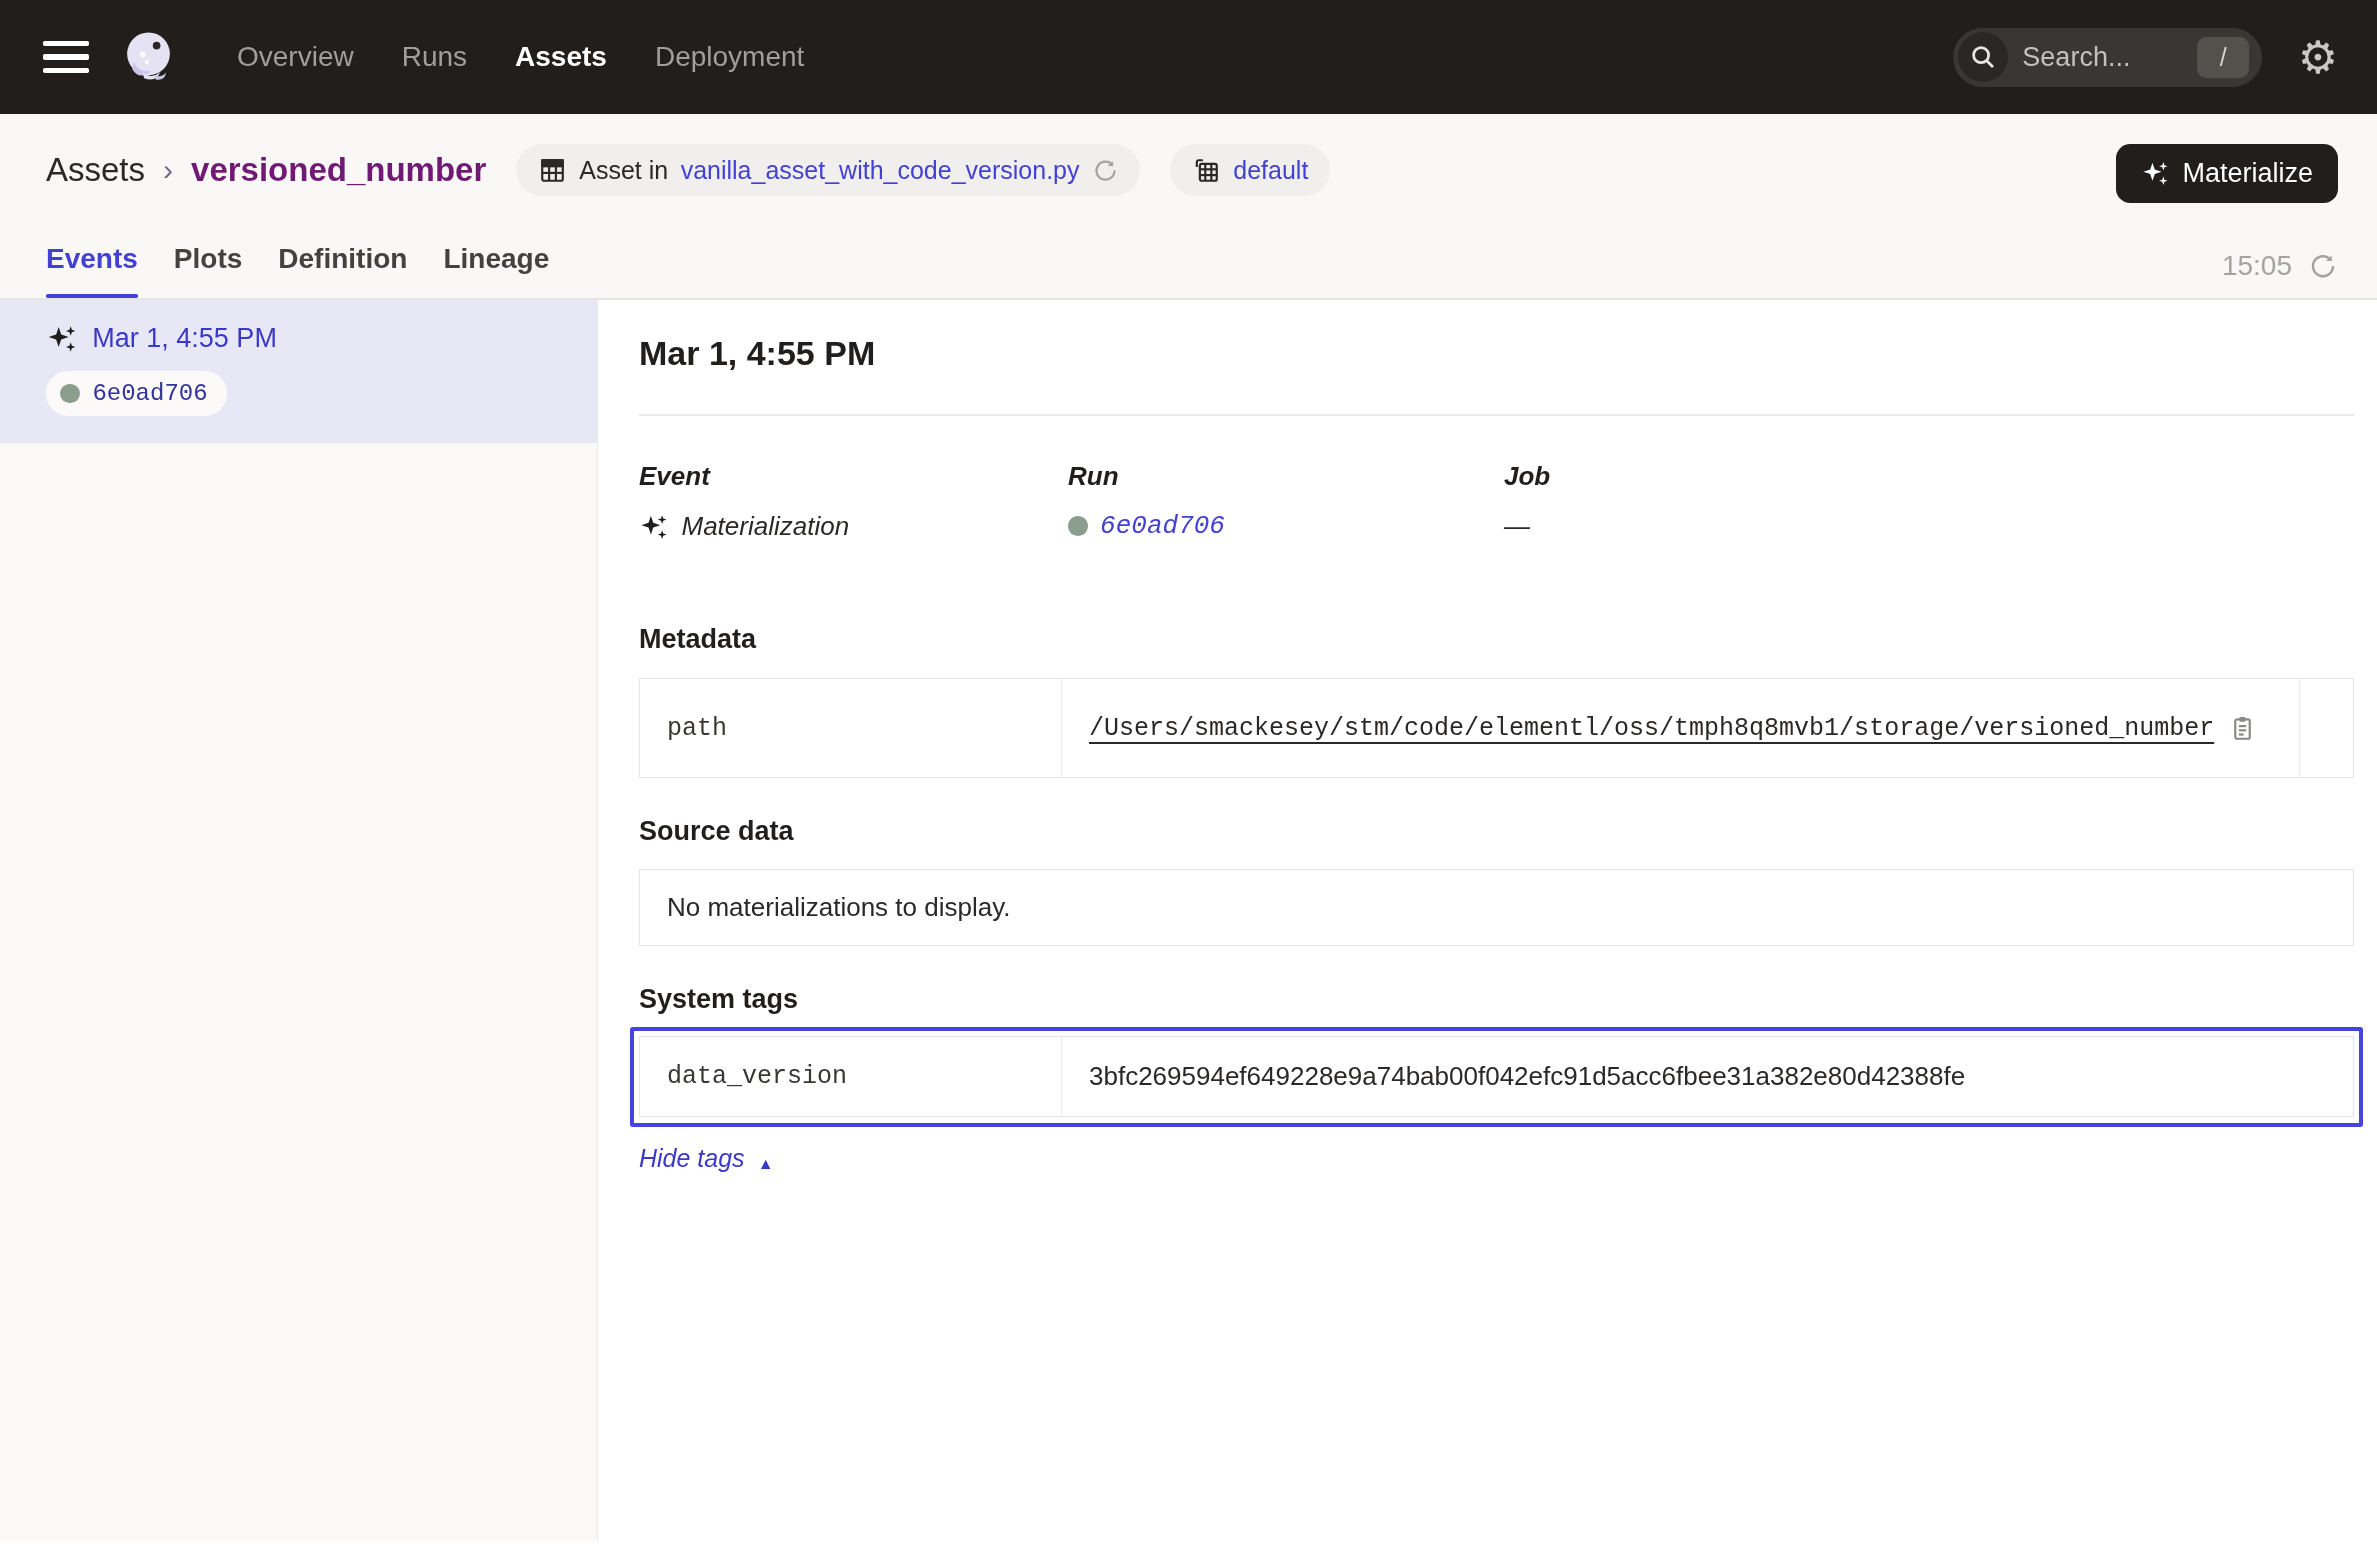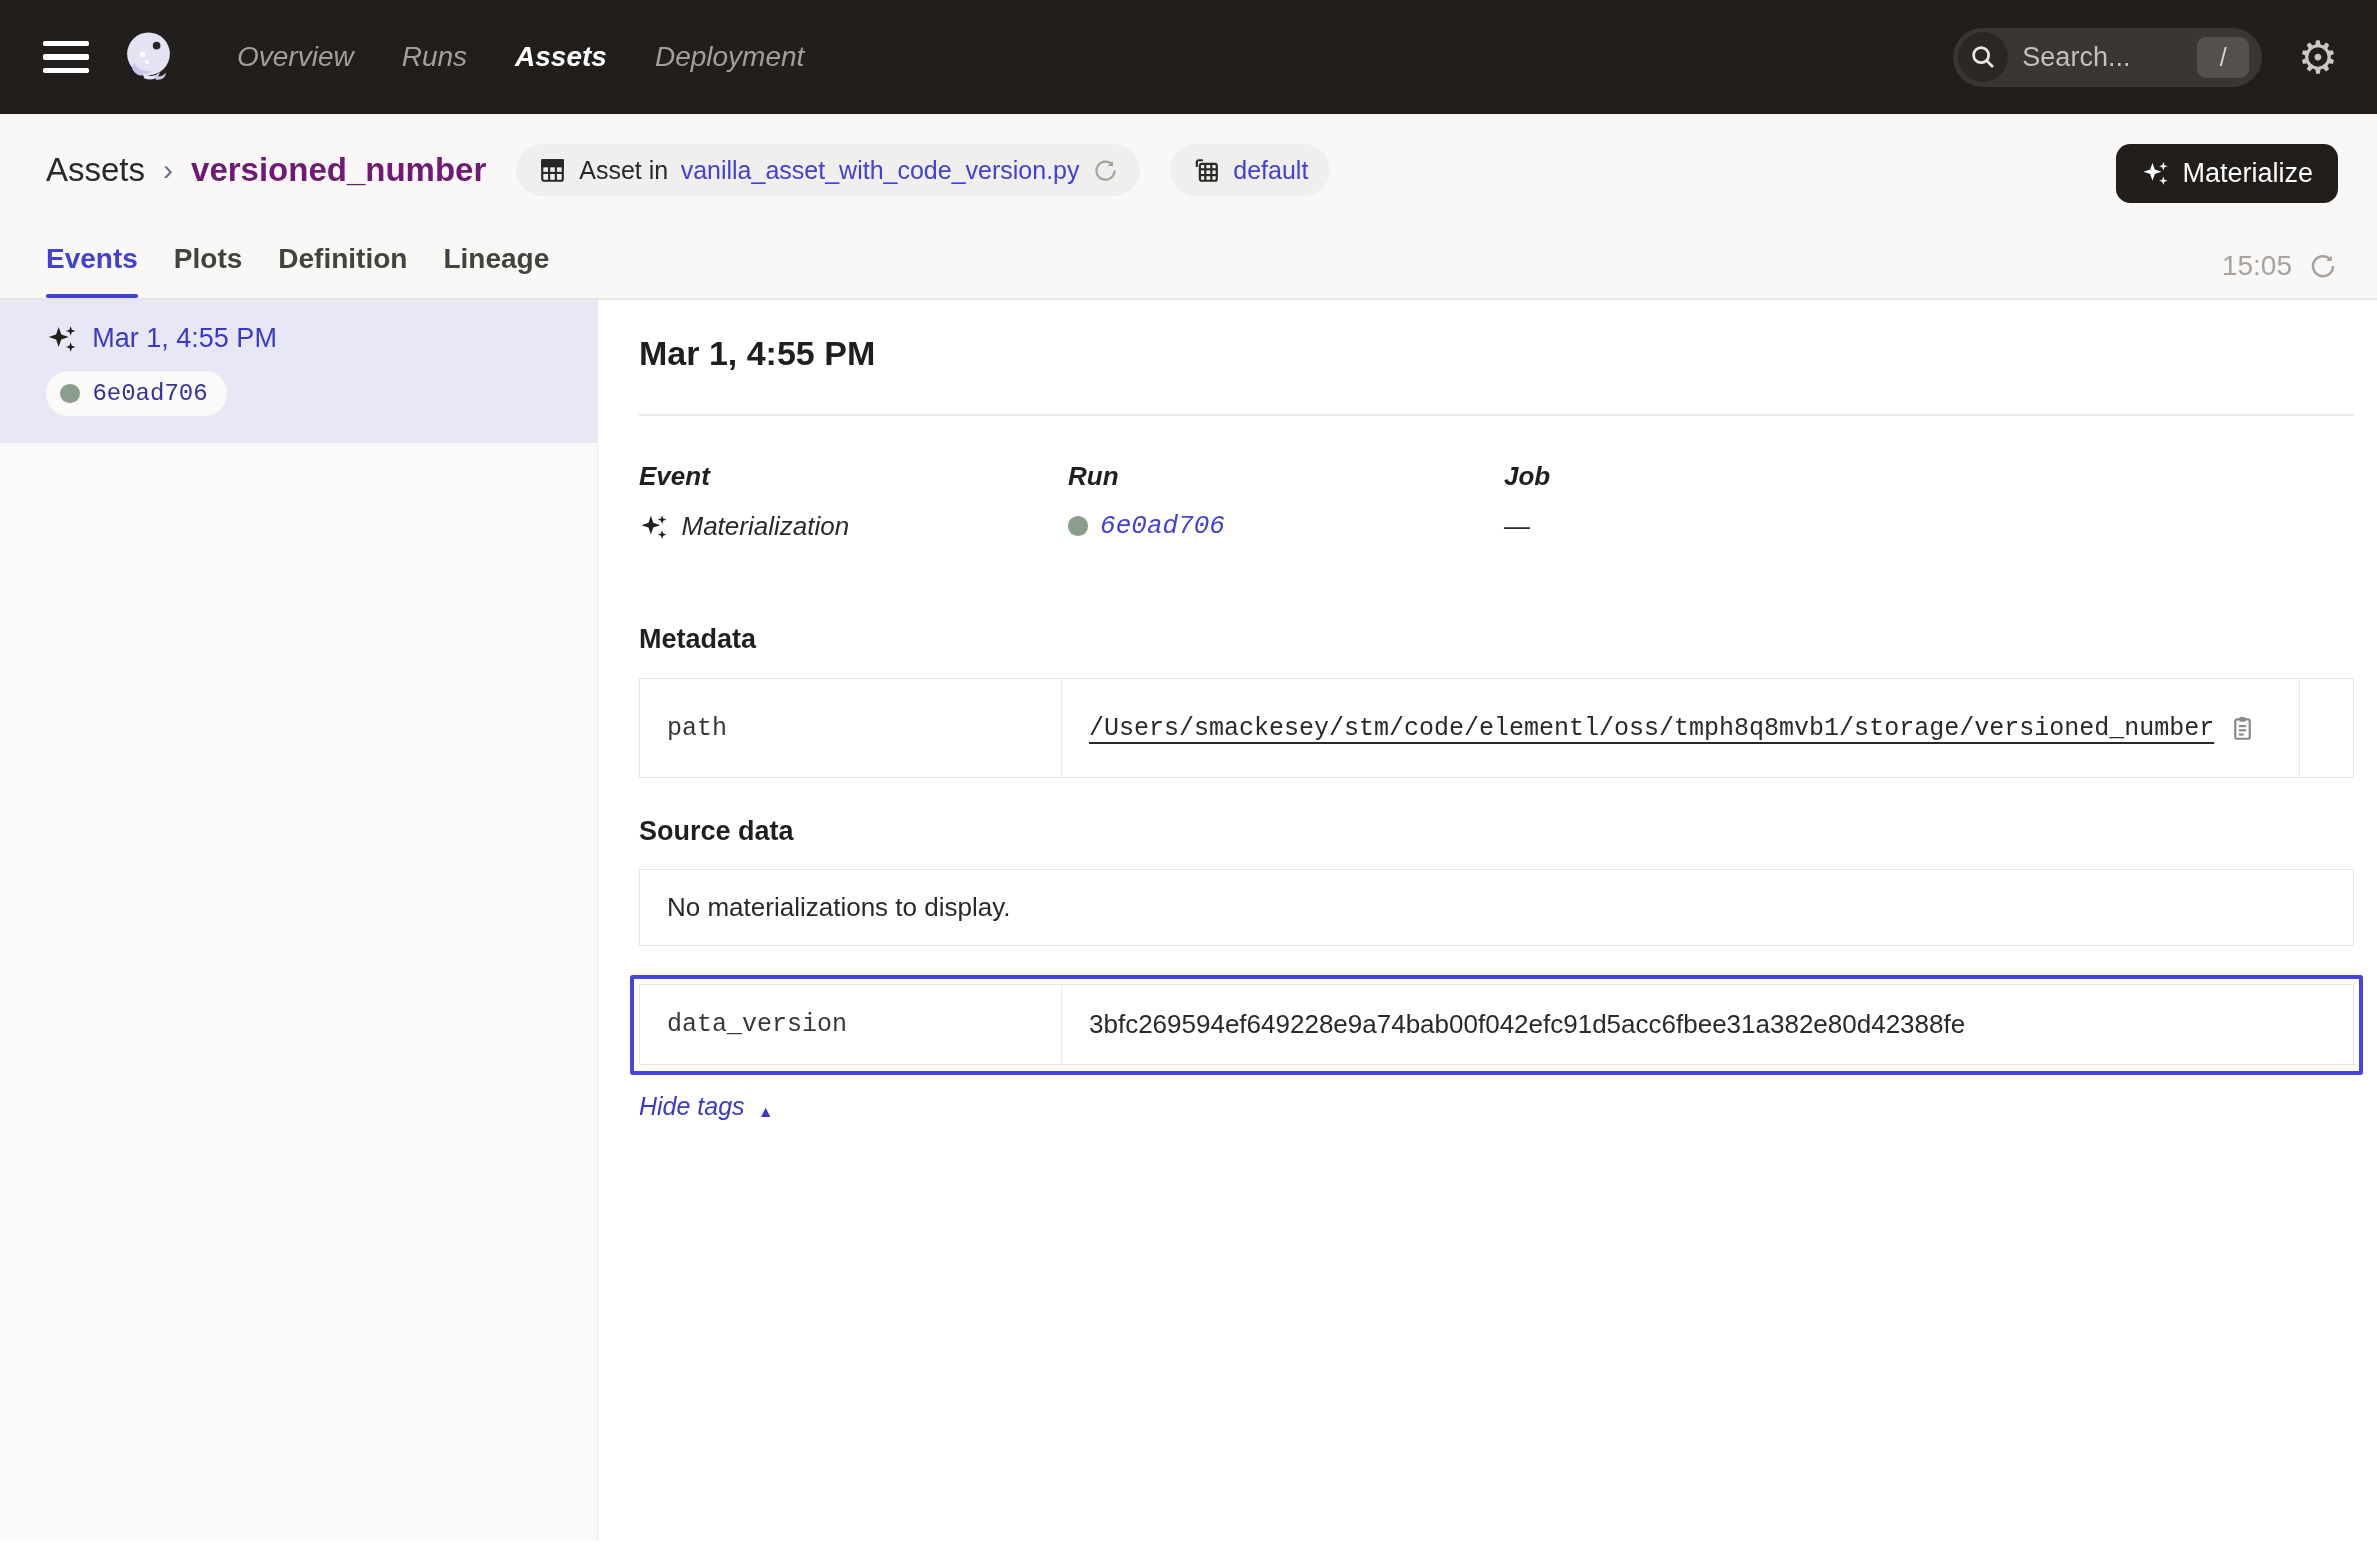--- a/index.html
+++ b/index.html
@@ -11,21 +11,21 @@
   .mono { font-family: "Liberation Mono", monospace; }
 
   
   .topnav {
     height:114px; background:#221e1c; display:flex; align-items:center;
     padding:0 39px 0 43px;
   }
   .hamburger { width:46px; height:32px; display:flex; flex-direction:column; justify-content:space-between; cursor:pointer; }
   .hamburger span { display:block; height:5.4px; background:#fff; border-radius:1.8px; }
   .logo { width:59px; height:59px; margin-left:30px; }
-  .navlinks { display:flex; gap:48px; margin-left:59px;font-style:italic; }
+  .navlinks { display:flex; gap:48px; margin-left:59px; }
   .navlink { font-size:28px; color:#a19e9b; font-weight:500; cursor:pointer; }
   .navlink.active { color:#ffffff; font-weight:700; }
   .topnav-right { margin-left:auto; display:flex; align-items:center; gap:36px; }
   .searchbox {
     display:flex; align-items:center; width:309px; height:59px;
     background:#3a3633; border-radius:29.5px; padding:0 12.5px 0 5.4px; cursor:text;
   }
   .search-circle { width:50px; height:50px; border-radius:50%; background:#2b2725; display:flex; align-items:center; justify-content:center; }
   .search-placeholder { color:#c3c0bd; font-size:27px; margin-left:14.3px; flex:1; }
   .slash-badge {
@@ -307,20 +307,21 @@
     </div>
 
     <div class="section">
       <div class="section-heading">Source data</div>
       <div class="empty-box">
         <span>No materializations to display.</span>
       </div>
     </div>
 
     <div class="section">
+      <div class="section-heading">System tags</div>
       <div class="tags-wrap">
         <div class="tags-table">
           <div class="tag-row">
             <div class="tag-key mono">data_version</div>
             <div class="tag-val">3bfc269594ef649228e9a74bab00f042efc91d5acc6fbee31a382e80d42388fe</div>
           </div>
         </div>
         <div class="highlight-box"></div>
       </div>
       <div class="hide-tags">

